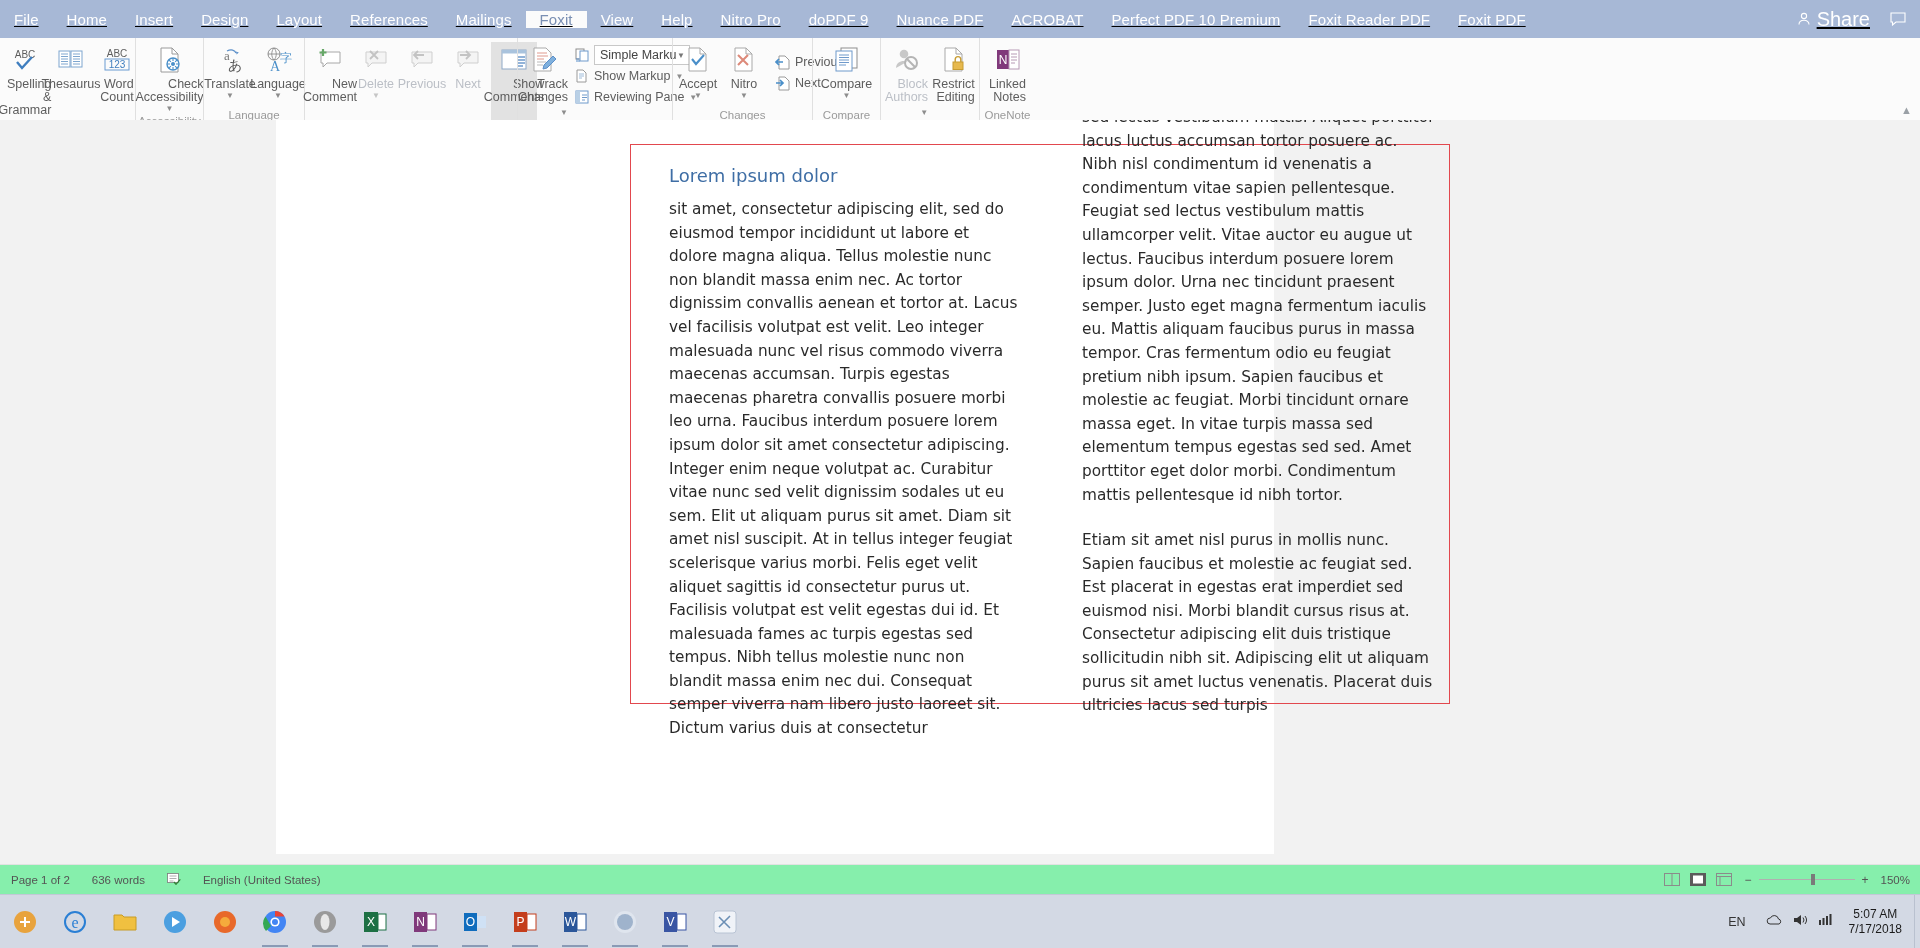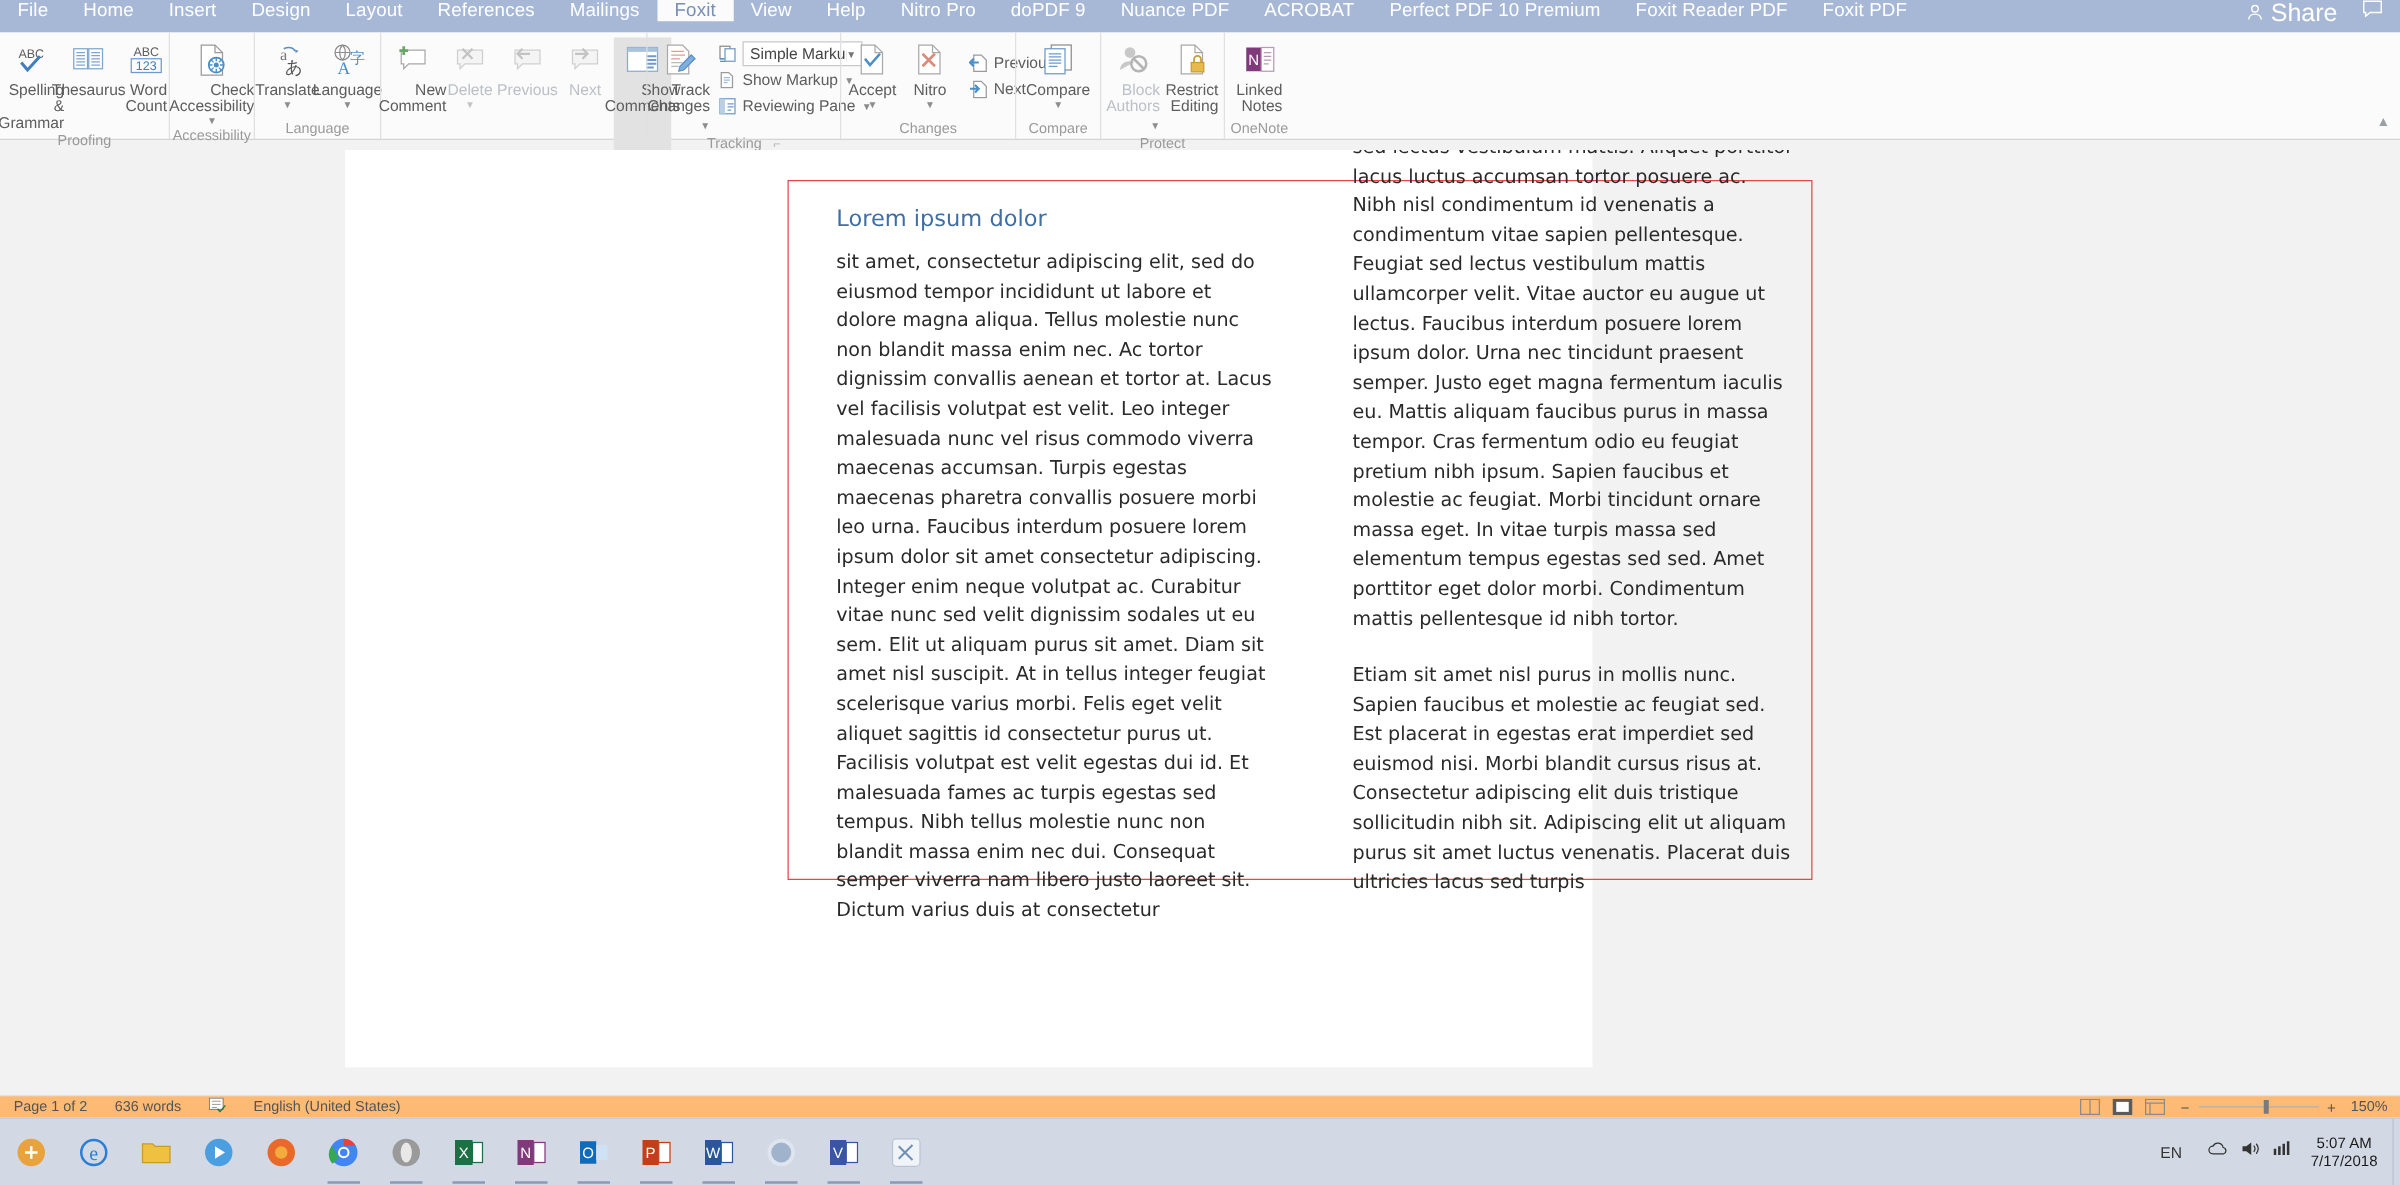--- a/index.html
+++ b/index.html
@@ -8,22 +8,22 @@
     width:1920px; height:948px;
     font-family:"Liberation Sans", sans-serif;
     background:#f2f2f2;
     overflow:hidden;
     position:relative;
     -webkit-font-smoothing:antialiased;
   }
 
   
   #tabbar {
-    height:26px; background:#a7b8d6;
-    display:flex; align-items:flex-start; position:relative;
+    height:38px; background:#a7b8d6;
+    display:flex; align-items:center; position:relative;text-decoration:underline;
   }
   .tab {
     display:flex; align-items:center;
     padding:0 14px;
     font-size:15px; color:#ffffff;
     white-space:nowrap; cursor:default;
     letter-spacing:.1px;
   }
   .tab.active { background:#fbfbfb; color:#7a8fb3; }
   .tab-spacer { flex:1; }
@@ -122,22 +122,22 @@
     margin:0 0 6px 0; padding:0;
     font-family:"DejaVu Sans", sans-serif;
     font-weight:400; font-size:18px; line-height:32px;
     color:#3f6ea5;
   }
   .para { margin:0 0 22px 0; }
   .para:last-child { margin-bottom:0; }
 
   
   #statusbar {
-    position:absolute; left:0; bottom:54px; width:100%; height:18px;
-    background:#fdba74; border-top:1px solid #e2e2e2;
+    position:absolute; left:0; bottom:54px; width:100%; height:30px;
+    background:#86efac; border-top:1px solid #e2e2e2;
     display:flex; align-items:center;
     font-size:11.5px; color:#545454;
   }
   #statusbar .sitem { padding:0 11px; white-space:nowrap; display:flex; align-items:center; gap:5px; }
   #statusbar .spacer { flex:1; }
   .viewbtn { width:22px; height:16px; display:flex; align-items:center; justify-content:center; margin:0 2px; }
   .zoomslider { display:flex; align-items:center; gap:7px; padding:0 8px; }
   .zs-track { width:96px; height:1px; background:#b0b0b0; position:relative; }
   .zs-thumb { position:absolute; left:52px; top:-5px; width:4px; height:11px; background:#7a7a7a; }
   .zs-sign { font-size:12px; color:#555; }

